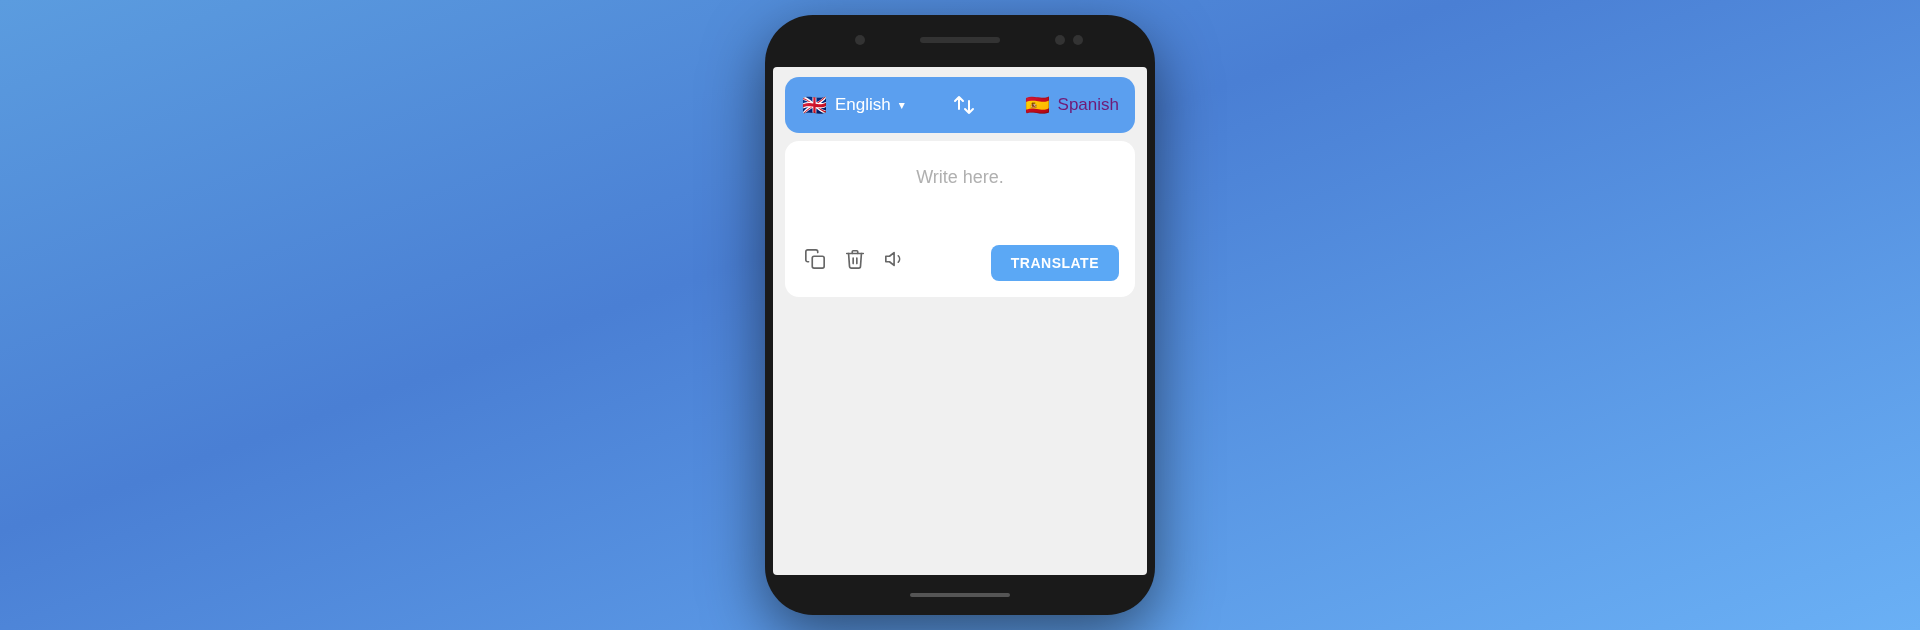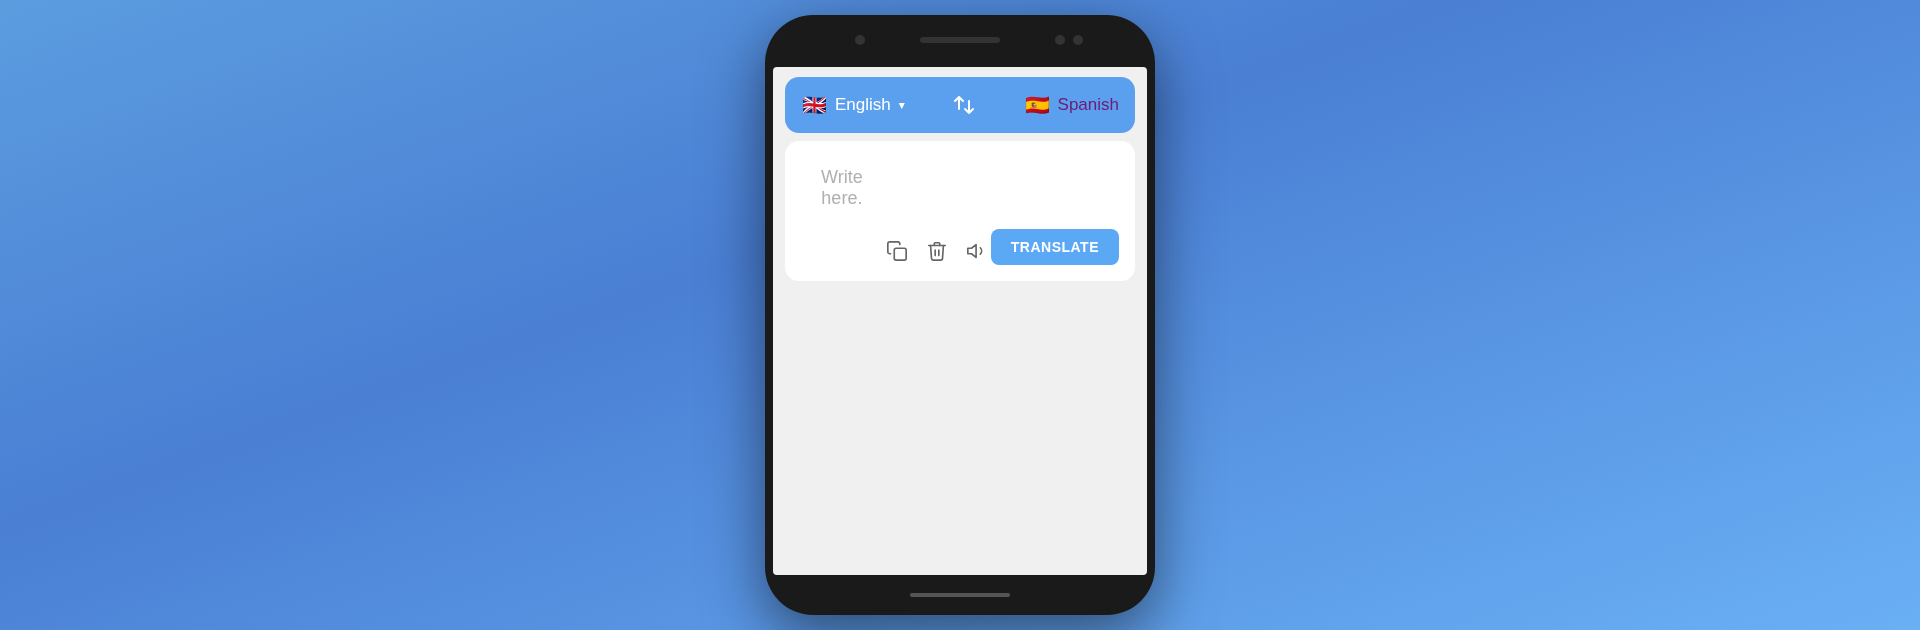--- a/index.html
+++ b/index.html
@@ -156,21 +156,21 @@
     }
 
     
     .input-area {
       background: white;
       margin: 8px 12px 0 12px;
       border-radius: 14px;
       padding: 16px;
       min-height: 140px;
       display: flex;
-      flex-direction: row;
+      flex-direction: column;
       justify-content: space-between;
     }
 
     .text-input-zone {
       flex: 1;
       min-height: 80px;
       display: flex;
       align-items: flex-start;
       justify-content: center;
       padding-top: 10px;
@@ -178,21 +178,21 @@
 
     .placeholder-text {
       color: #b0b0b0;
       font-size: 18px;
       font-family: -apple-system, BlinkMacSystemFont, 'Segoe UI', sans-serif;
       text-align: center;
     }
 
     .input-actions {
       display: flex;
-      align-items: flex-end;
+      align-items: flex-start;
       justify-content: space-between;
       padding-top: 8px;
     }
 
     .action-icons {
       display: flex;
       align-items: center;
       gap: 12px;
     }
 

